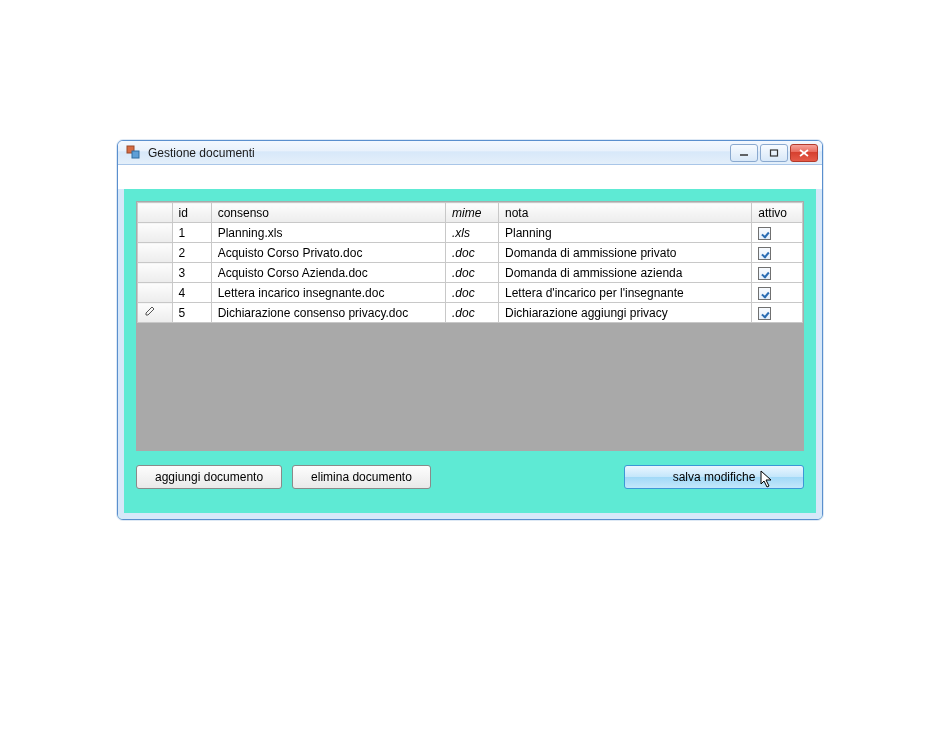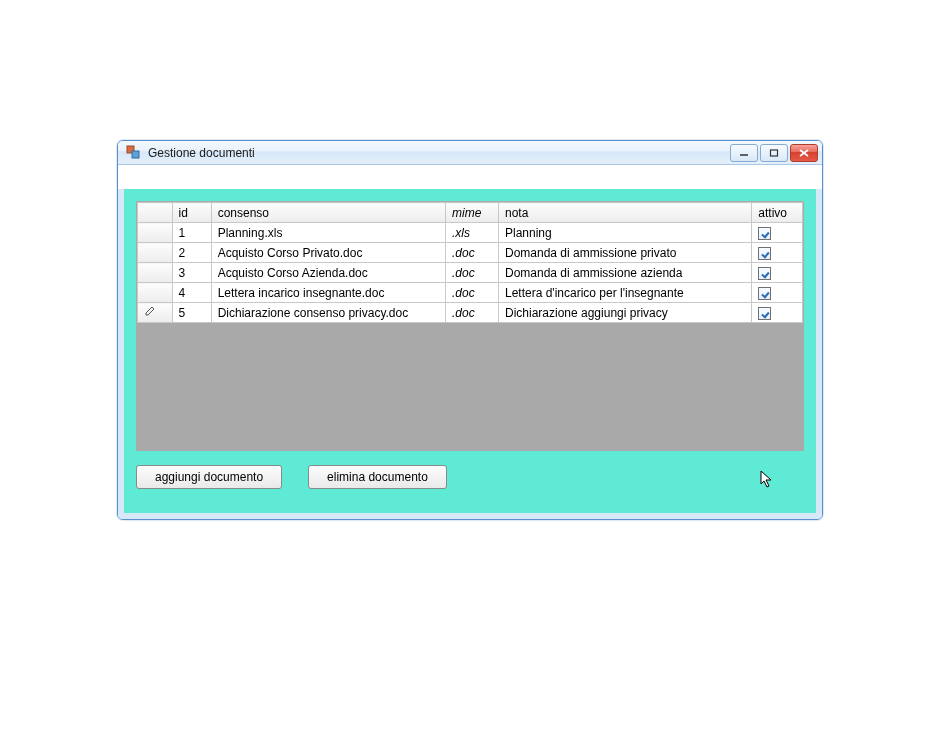--- a/index.html
+++ b/index.html
@@ -124,21 +124,21 @@
     border-width: 0 2px 2px 0;
     transform: rotate(40deg) translateY(-3px);
   }
   .grid-body-bg {
     background: #a9a9a9;
     height: 100%;
   }
   .buttons {
     margin-top: 14px;
     display: flex;
-    gap: 26px;
+    gap: 10px;
     align-items: center;
   }
   .btn {
     height: 24px;
     padding: 0 18px;
     border: 1px solid #8a8a8a;
     border-radius: 3px;
     background: linear-gradient(to bottom,#fdfdfd,#e9e9e9);
     font-size: 12px;
     display: inline-flex;
@@ -253,20 +253,21 @@
             </tr>
           </tbody>
       </table>
       <div class="grid-body-bg"></div>
     </div>
 
     <div class="buttons">
       <div class="btn">aggiungi documento</div>
       <div class="btn">elimina documento</div>
       <div class="spacer"></div>
+      <div class="btn primary">salva modifiche</div>
     </div>
   </div>
 </div>
 
 <div class="cursor" style="left:760px; top:470px;">
   <svg width="16" height="20" viewBox="0 0 16 20">
     <path d="M1 1 L1 14 L4 11 L7 17 L9 16 L6 10 L11 10 Z" fill="#fff" stroke="#000" stroke-width="1"></path>
   </svg>
 </div>
 

